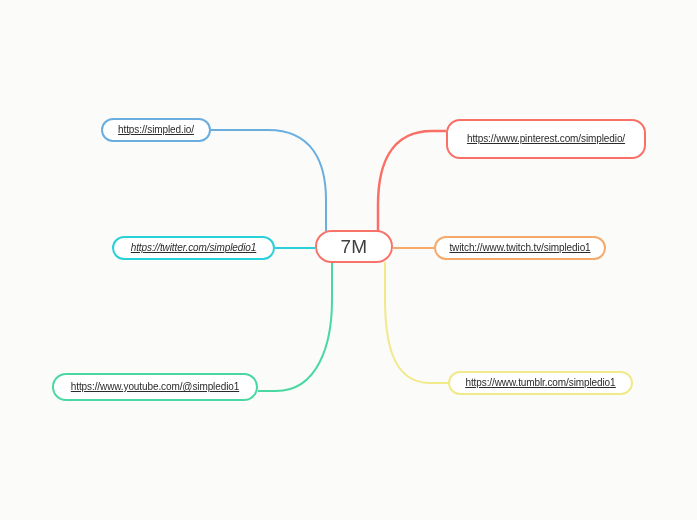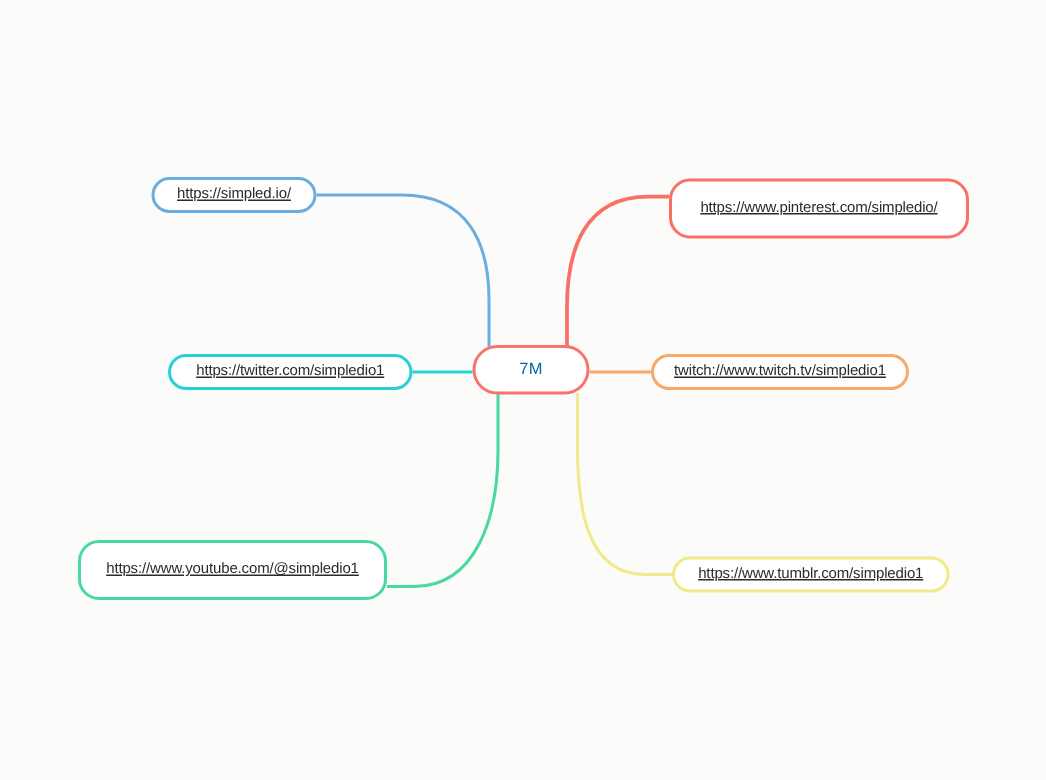--- a/index.html
+++ b/index.html
@@ -49,44 +49,45 @@
   #node-central {
     left: 315px;
     top: 230px;
     width: 78px;
     height: 33px;
     border-color: #f8736a;
     border-width: 2.5px;
     border-radius: 17px;
   }
   #central-label {
-    font-size: 11px;
-    color: #0369a1;
+    font-size: 19px;
+    color: #404040;
     text-decoration: none;
     letter-spacing: 0.2px;
   }
   #node-simpled {
     left: 101px;
     top: 118px;
     width: 110px;
     height: 24px;
     border-color: #6aaee0;
   }
   #node-twitter {
     left: 112px;
     top: 236px;
     width: 163px;
     height: 24px;
     border-color: #2ad0d8;
+    font-style: italic;
   }
   #node-youtube {
     left: 52px;
-    top: 360px;
+    top: 373px;
     width: 206px;
-    height: 40px;
+    height: 28px;
     border-color: #49d8a2;
   }
   #node-pinterest {
     left: 446px;
     top: 119px;
     width: 200px;
     height: 40px;
     border-color: #fa6f66;
   }
   #node-twitch {
@@ -95,20 +96,21 @@
     width: 172px;
     height: 24px;
     border-color: #f5a96a;
   }
   #node-tumblr {
     left: 448px;
     top: 371px;
     width: 185px;
     height: 24px;
     border-color: #f2e98a;
+    text-decoration: underline;
   }
 </style>
 </head>
 <body>
 
 <div id="mindmap-canvas">
 
   <svg id="connector-layer" viewBox="0 0 697 520" width="697" height="520">
 
     <path d="M 211,130 L 268,130 C 312,130 326,162 326,200 L 326,231" fill="none" stroke="#6aaee0" stroke-width="2"></path>

